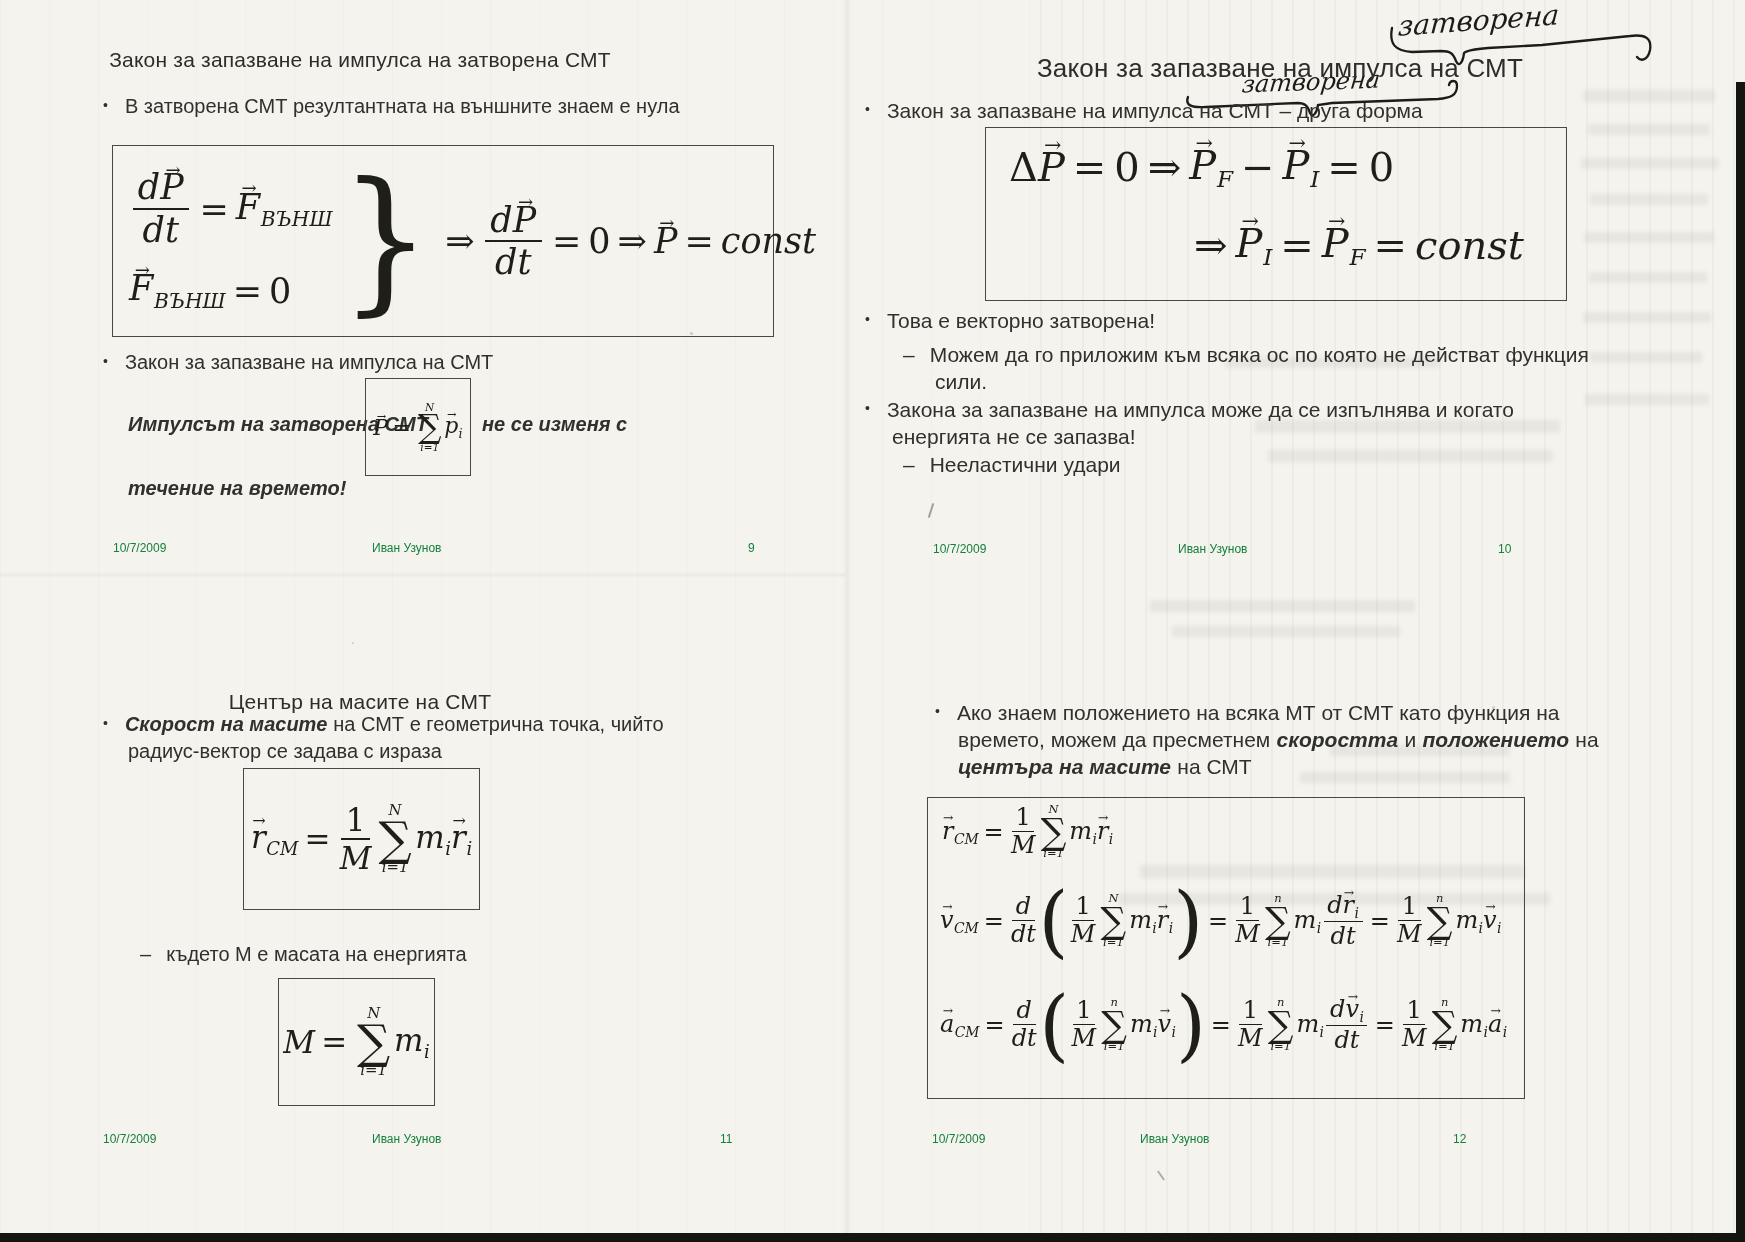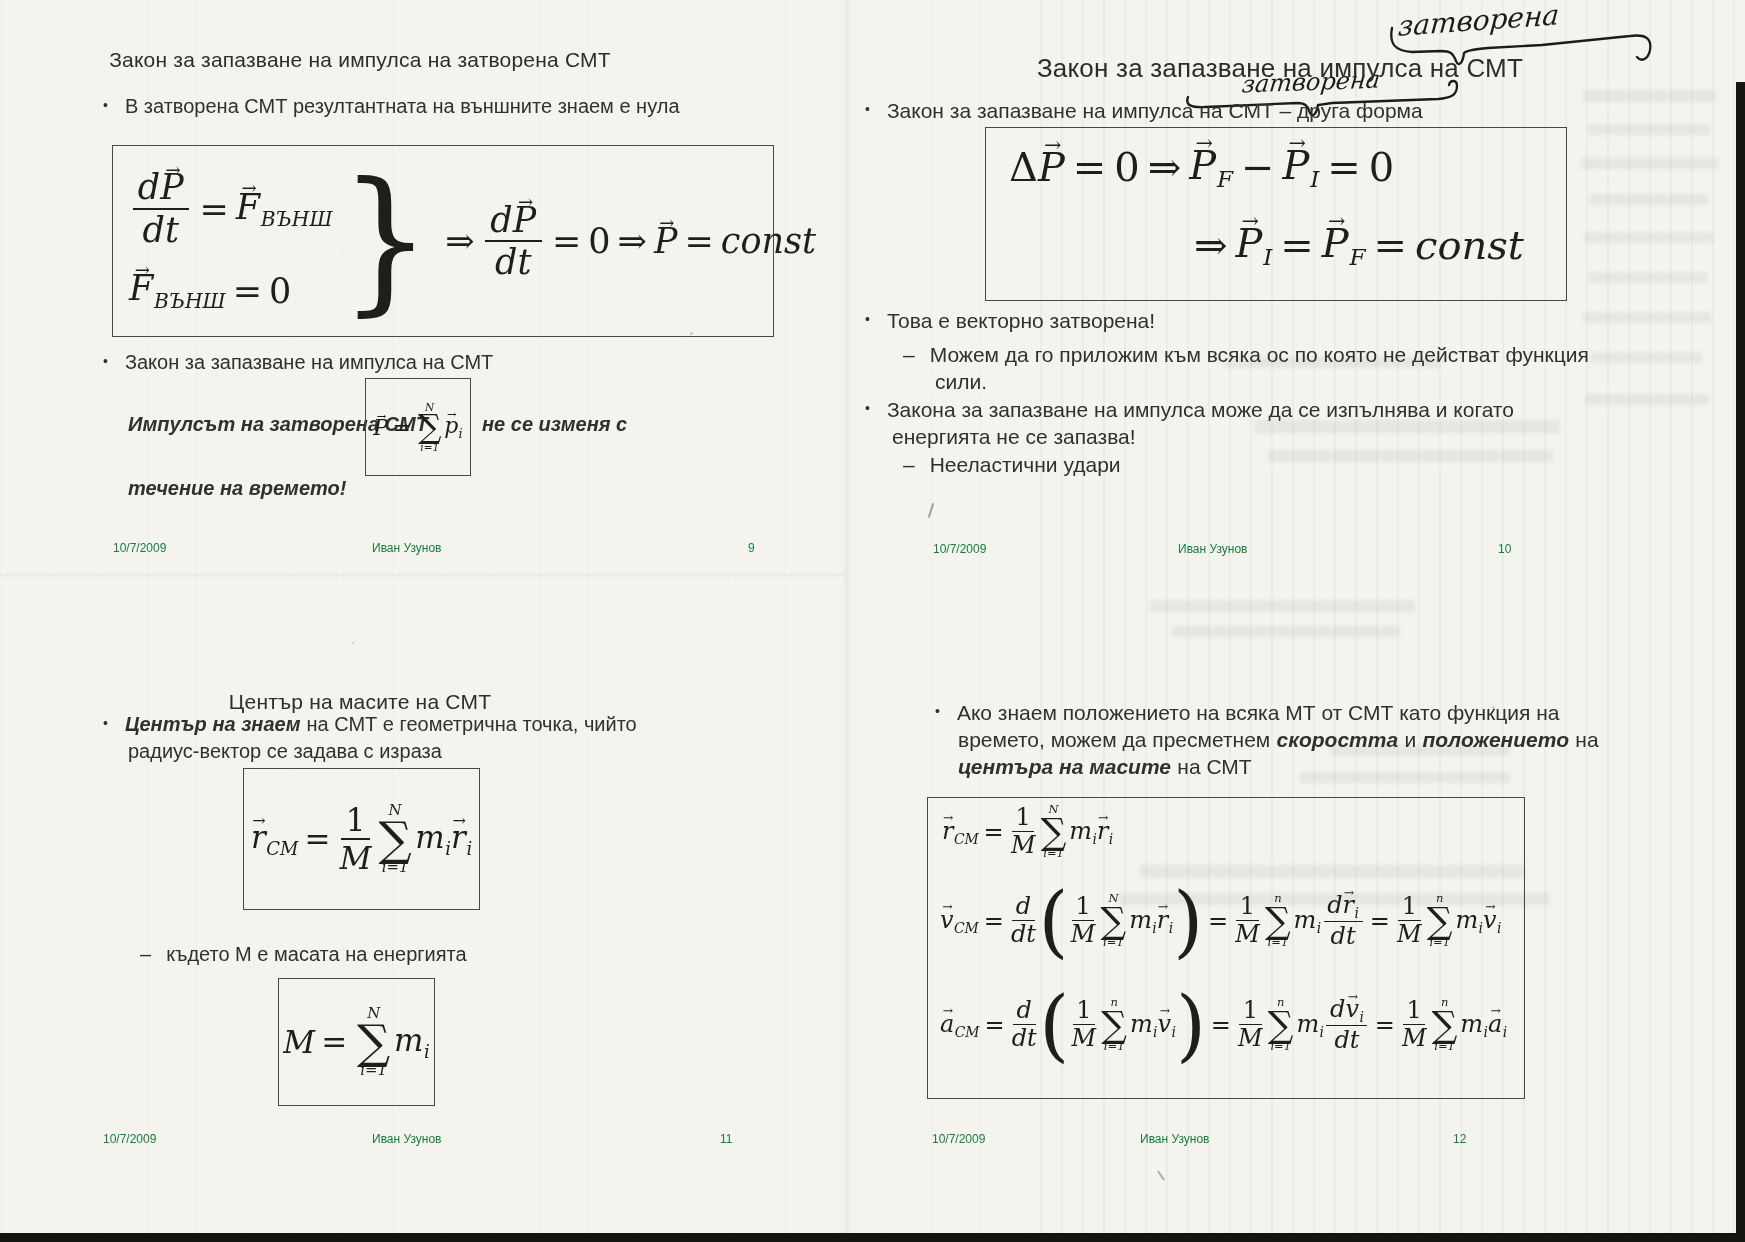--- a/index.html
+++ b/index.html
@@ -217,21 +217,21 @@
   <div class="foot" style="left:1498px;top:542px;">10</div>
 </div>
 
 <div class="slide">
 
   <div class="title" style="left:95px;top:650px;width:530px;font-size:21px;margin-top:40px;">Център на масите на СМТ</div>
 
   <div class="brow" style="left:103px;top:712px;">
     <span class="bdot">•</span>
     <span class="txt20">
-      <span class="bi seg">Център на знаем</span><span class="seg">на СМТ е геометрична точка, чийто</span>
+      <span class="bi seg">Скорост на масите</span><span class="seg">на СМТ е геометрична точка, чийто</span>
     </span>
   </div>
   <div class="abs txt20" style="left:128px;top:739px;white-space:nowrap;">радиус-вектор се задава с израза</div>
 
   <div class="eqbox" style="left:243px;top:768px;width:235px;height:140px;display:flex;align-items:center;justify-content:center;">
     <div class="eq" style="font-size:31px;">
       <span class="g"><span class="vec"><span>r</span><span class="ar">→</span></span><span class="sub">CM</span></span>
       <span class="op up">=</span>
       <span class="frac">
         <span class="nu"><span class="up">1</span></span>

